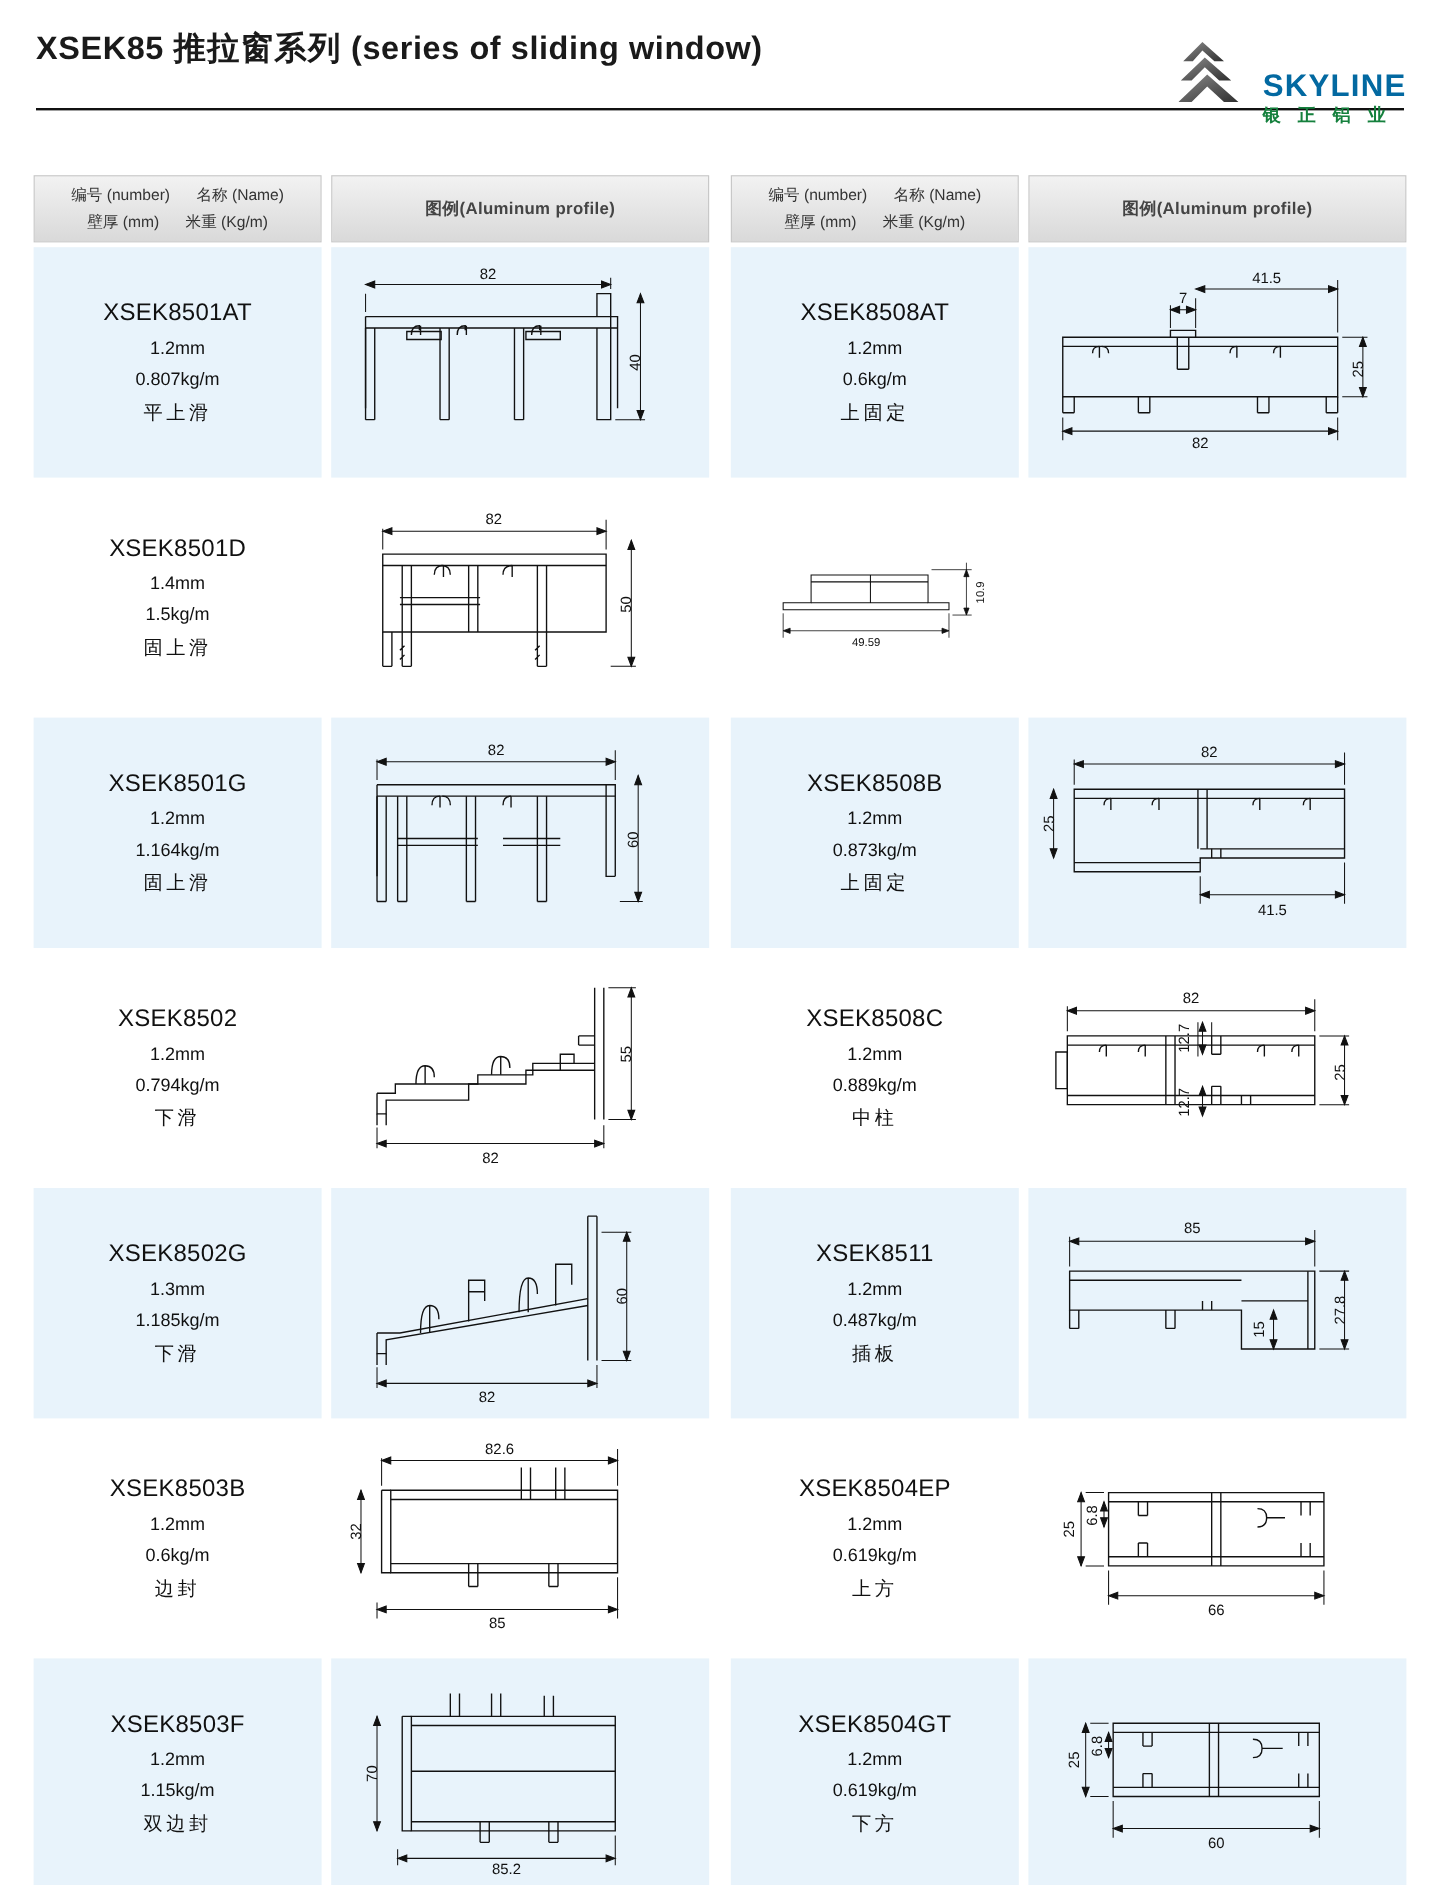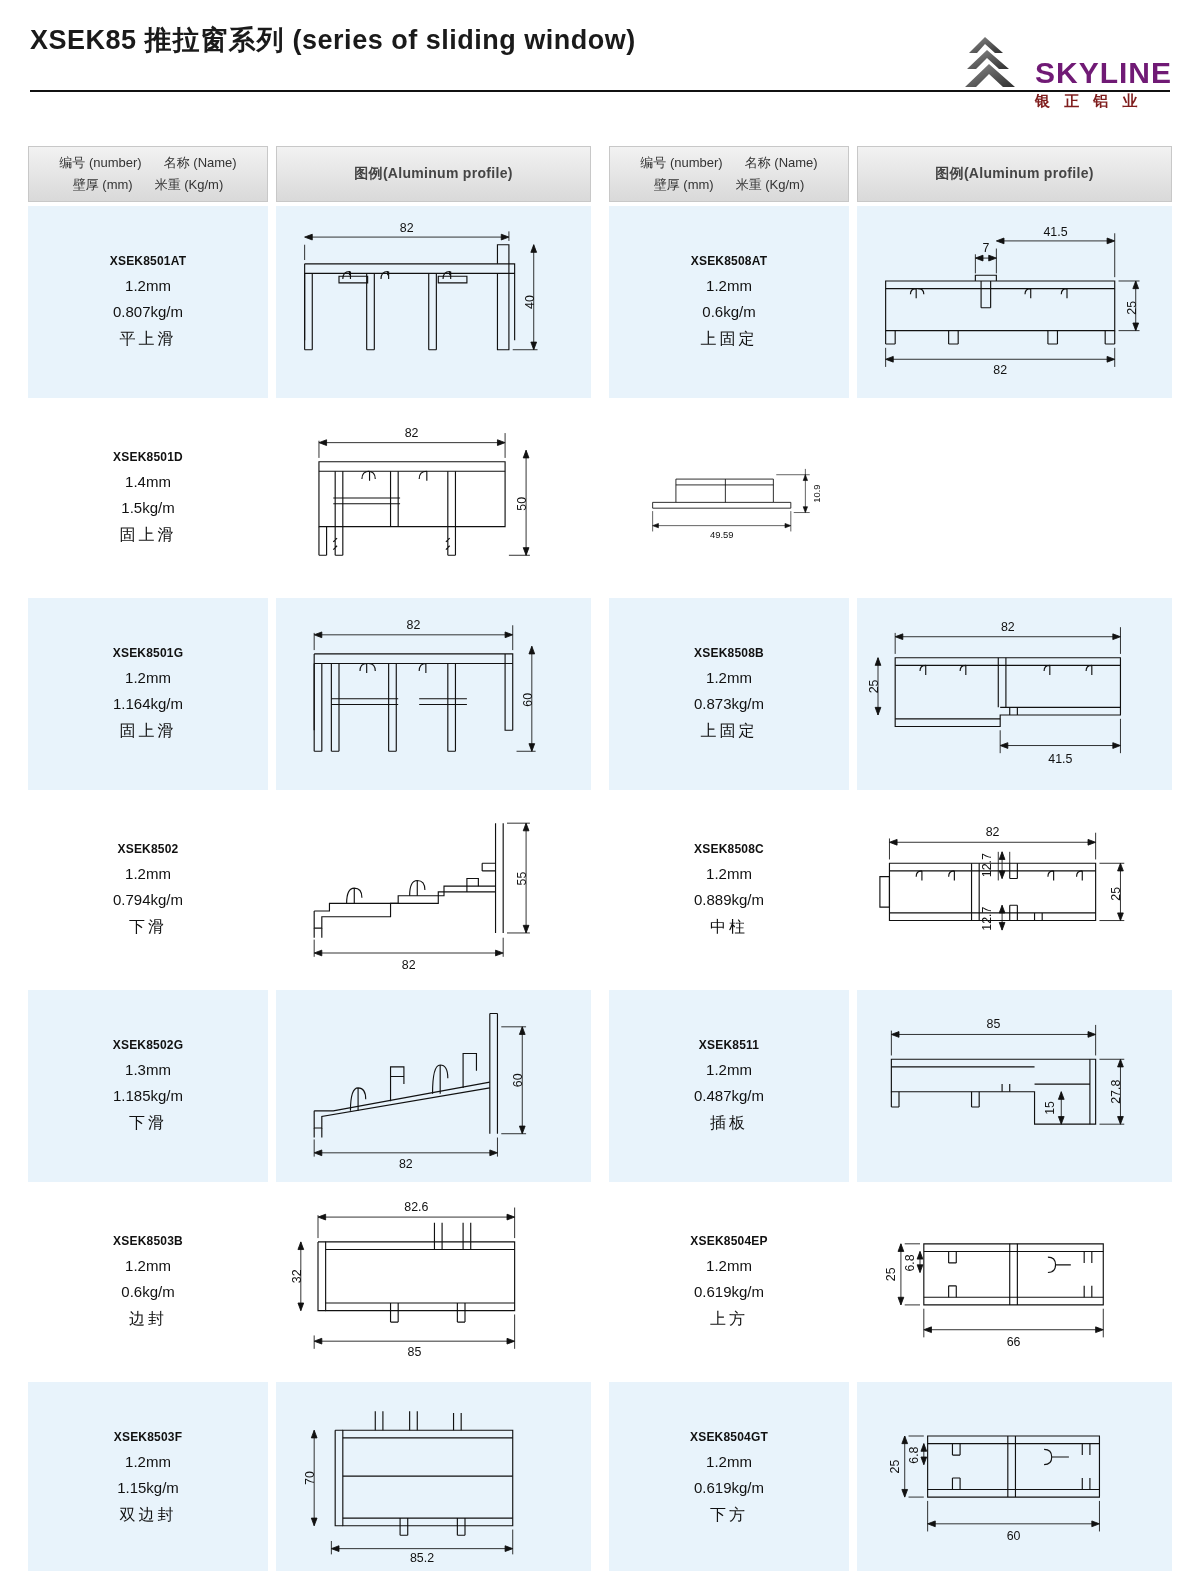--- a/index.html
+++ b/index.html
@@ -28,27 +28,27 @@
   }
   .title .t-cn { letter-spacing:1px; }
   .logo {
     position:absolute;
     right:28px; top:14px;
     display:flex; align-items:center; gap:8px;
   }
   .logo-mark { width:62px; height:58px; display:block; }
   .logo-txt { display:flex; flex-direction:column; justify-content:center; }
   .logo-en {
-    font-size:30px; font-weight:bold; letter-spacing:1px; line-height:1;
-    color:#701a75;
+    font-size:26px; font-weight:bold; letter-spacing:1px; line-height:1;
+    color:#0369a1;
     margin-top:44px;
   }
   .logo-cn {
     font-size:15px; letter-spacing:5px; line-height:1.2; margin-top:4px;
-    color:#7f1d1d; font-weight:bold;
+    color:#15803d; font-weight:bold;
   }
   .hr {
     height:2px; background:#111; margin:4px 30px 0 30px;
   }
 
   
   .sheet {
     padding:10px 28px 0 28px;
     display:grid;
     grid-template-columns:1fr 1fr;
@@ -86,21 +86,21 @@
   .row.alt .cell { background:#e8f3fb; }
   .cell {
     background:#ffffff;
     display:flex; align-items:center; justify-content:center;
   }
   .info {
     flex-direction:column;
     gap:9px;
     text-align:center;
   }
-  .info .code { font-size:12px; font-weight:700; letter-spacing:0.2px;text-align:right; }
+  .info .code { font-size:20px; font-weight:400; letter-spacing:0.2px;text-align:right; }
   .info .thk, .info .wt { font-size:15px; }
   .info .name-cn { font-size:16px; letter-spacing:3px; }
 
   .fig { position:relative; overflow:hidden; }
   .fig svg { display:block; }
 
   
   .dim { font-family:"Liberation Sans", sans-serif; font-size:13px; fill:#111; }
   .dimv { font-family:"Liberation Sans", sans-serif; font-size:13px; fill:#111; }
 </style>

